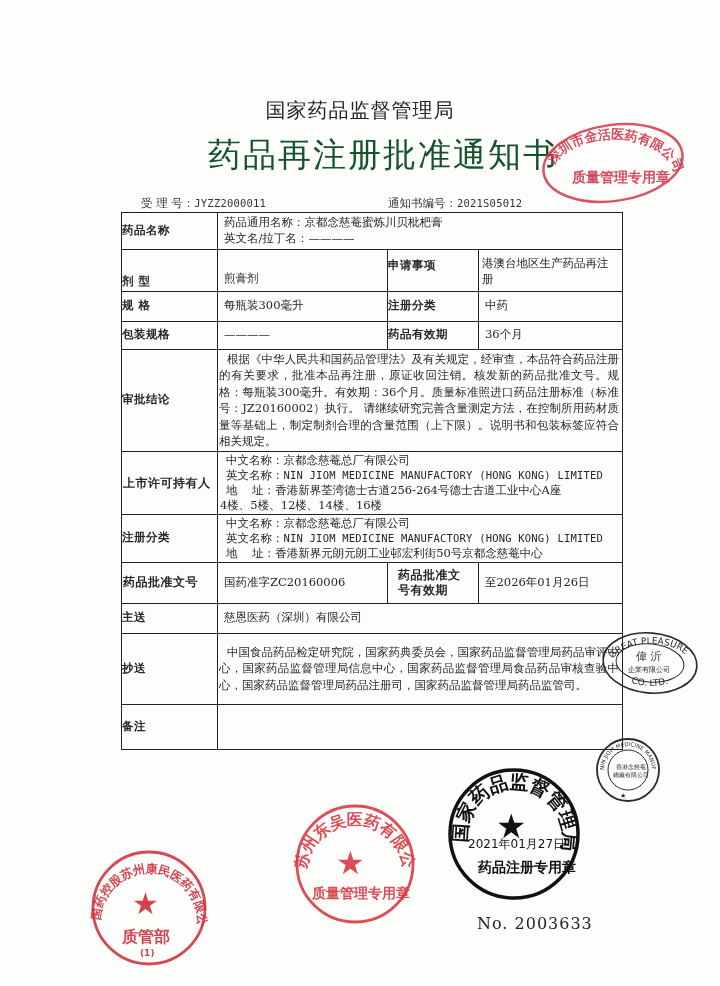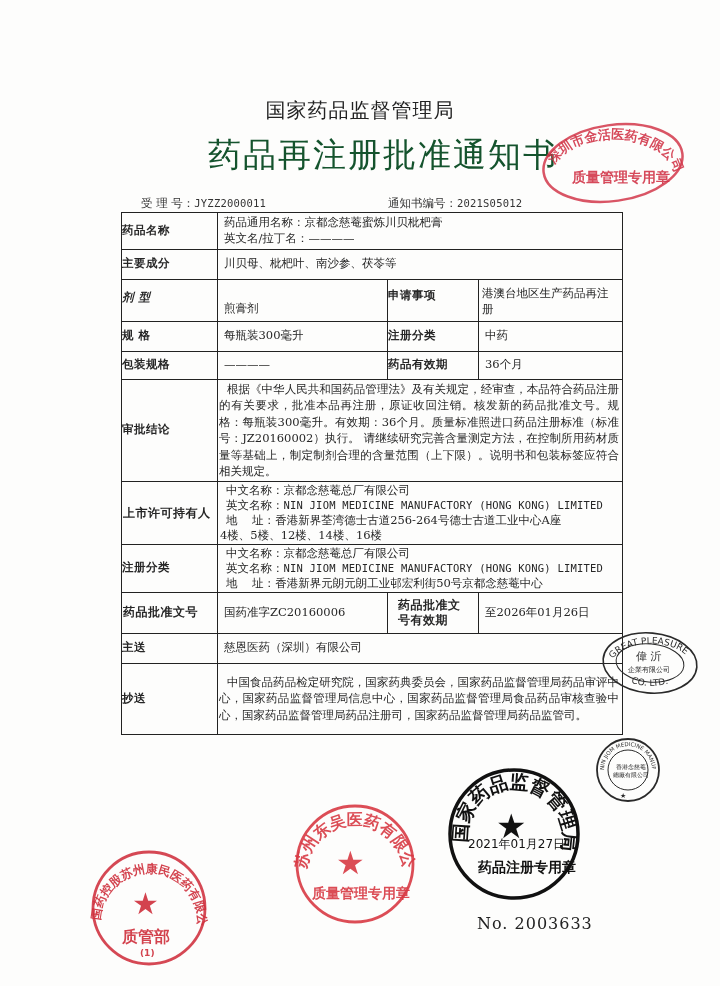--- a/index.html
+++ b/index.html
@@ -48,26 +48,22 @@
     <col style="width:144px">
   </colgroup>
   <tbody>
       <tr style="height:35px">
     <td class="lab">药品名称</td>
     <td class="val" colspan="3">
       <span class="line"><span>药品通用名称：</span><span>京都念慈菴蜜炼川贝枇杷膏</span></span>
       <span class="line"><span>英文名/拉丁名：</span><span>————</span></span>
     </td>
   </tr>
-  <tr style="height:30px">
-    <td class="lab">主要成分</td>
-    <td class="val" colspan="3">川贝母、枇杷叶、南沙参、茯苓等</td>
-  </tr>
   <tr style="height:42px">
-    <td class="lab" style="vertical-align:top;padding-top:10px;font-style:italic;">剂  型</td>
+    <td class="lab" style="vertical-align:top;padding-top:24px;">剂  型</td>
     <td class="val-top">煎膏剂</td>
     <td class="lab" style="vertical-align:top;padding-top:8px;">申请事项</td>
     <td class="val-top" style="padding-left:3px;padding-top:6px;">港澳台地区生产药品再注册</td>
   </tr>
   <tr style="height:30px">
     <td class="lab">规  格</td>
     <td class="val">每瓶装300毫升</td>
     <td class="lab">注册分类</td>
     <td class="val">中药</td>
   </tr>
@@ -108,20 +104,24 @@
   </tr>
   <tr style="height:30px">
     <td class="lab">主送</td>
     <td class="val" colspan="3">慈恩医药（深圳）有限公司</td>
   </tr>
   <tr style="height:71px">
     <td class="lab">抄送</td>
     <td colspan="3">
           <div class="para">中国食品药品检定研究院，国家药典委员会，国家药品监督管理局药品审评中心，国家药品监督管理局信息中心，国家药品监督管理局食品药品审核查验中心，国家药品监督管理局药品注册司，国家药品监督管理局药品监管司。</div>
         </td>
+  </tr>
+  <tr style="height:45px">
+    <td class="lab">备注</td>
+    <td colspan="3"></td>
   </tr>
 </tbody>
   </table>
 
 <div class="seal" style="left:538px;top:118px;">
   <svg width="150" height="86" viewBox="0 0 150 86">
     <defs>
         <path id="arcA" d="M 14 52 A 62 38 0 0 1 136 52"></path>
       </defs>
     <ellipse cx="75" cy="45" rx="70" ry="38" fill="none" stroke="#d2374a" stroke-width="2.5" opacity="0.85" transform="rotate(-8 75 45)"></ellipse>

